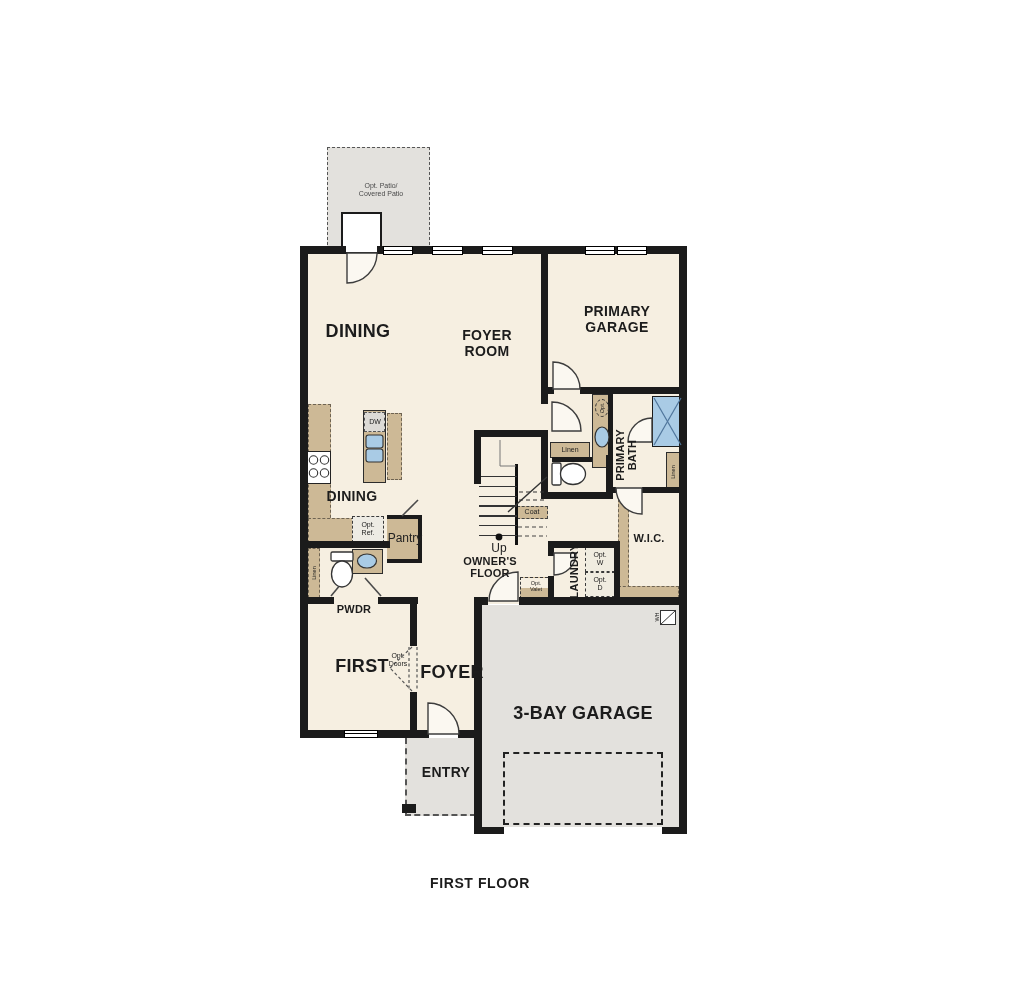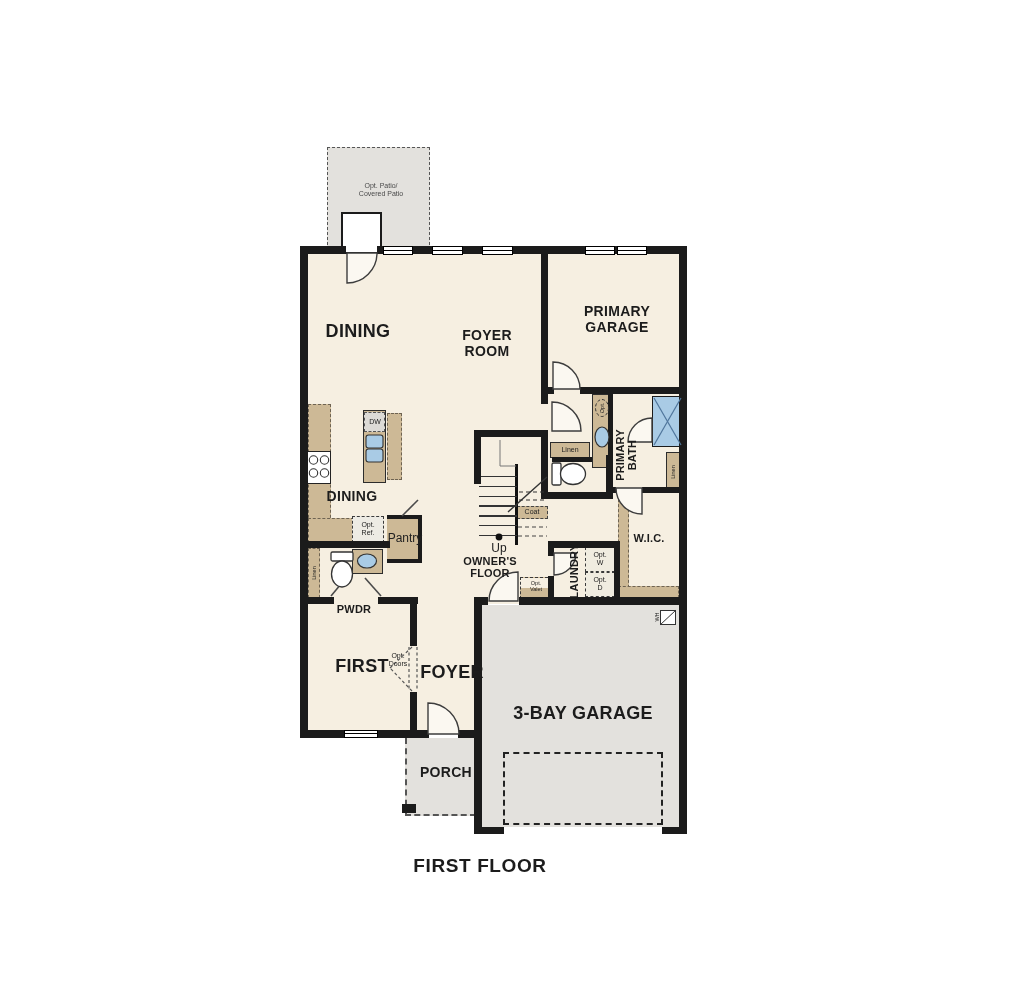--- a/index.html
+++ b/index.html
@@ -236,18 +236,18 @@
   <div class="lbl tiny" style="left:532px;top:512px;">Coat</div>
   <div class="lbl sm" style="left:499px;top:549px;">Up</div>
   <div class="lbl med" style="left:490px;top:567px;">OWNER'S
 FLOOR</div>
   <div class="lbl micro" style="left:536px;top:586px;">Opt.
 Valet</div>
   <div class="lbl big" style="left:362px;top:666px;">FIRST</div>
   <div class="lbl big" style="left:452px;top:672px;">FOYER</div>
   <div class="lbl tiny" style="left:398px;top:660px;">Opt.
 Doors</div>
-  <div class="lbl big2" style="left:446px;top:773px;">PORCH</div>
+  <div class="lbl big2" style="left:446px;top:773px;">ENTRY</div>
   <div class="lbl big" style="left:583px;top:713px;">3-BAY GARAGE</div>
   <div class="lbl micro rot" style="left:657px;top:617px;">WH</div>
-  <div class="lbl" style="left:480px;top:866px;font-weight:bold;font-size:19px;letter-spacing:.6px;">FIRST FLOOR</div>
+  <div class="lbl" style="left:480px;top:884px;font-weight:bold;font-size:14px;letter-spacing:.6px;">FIRST FLOOR</div>
 
 </div>
 
 </body></html>

